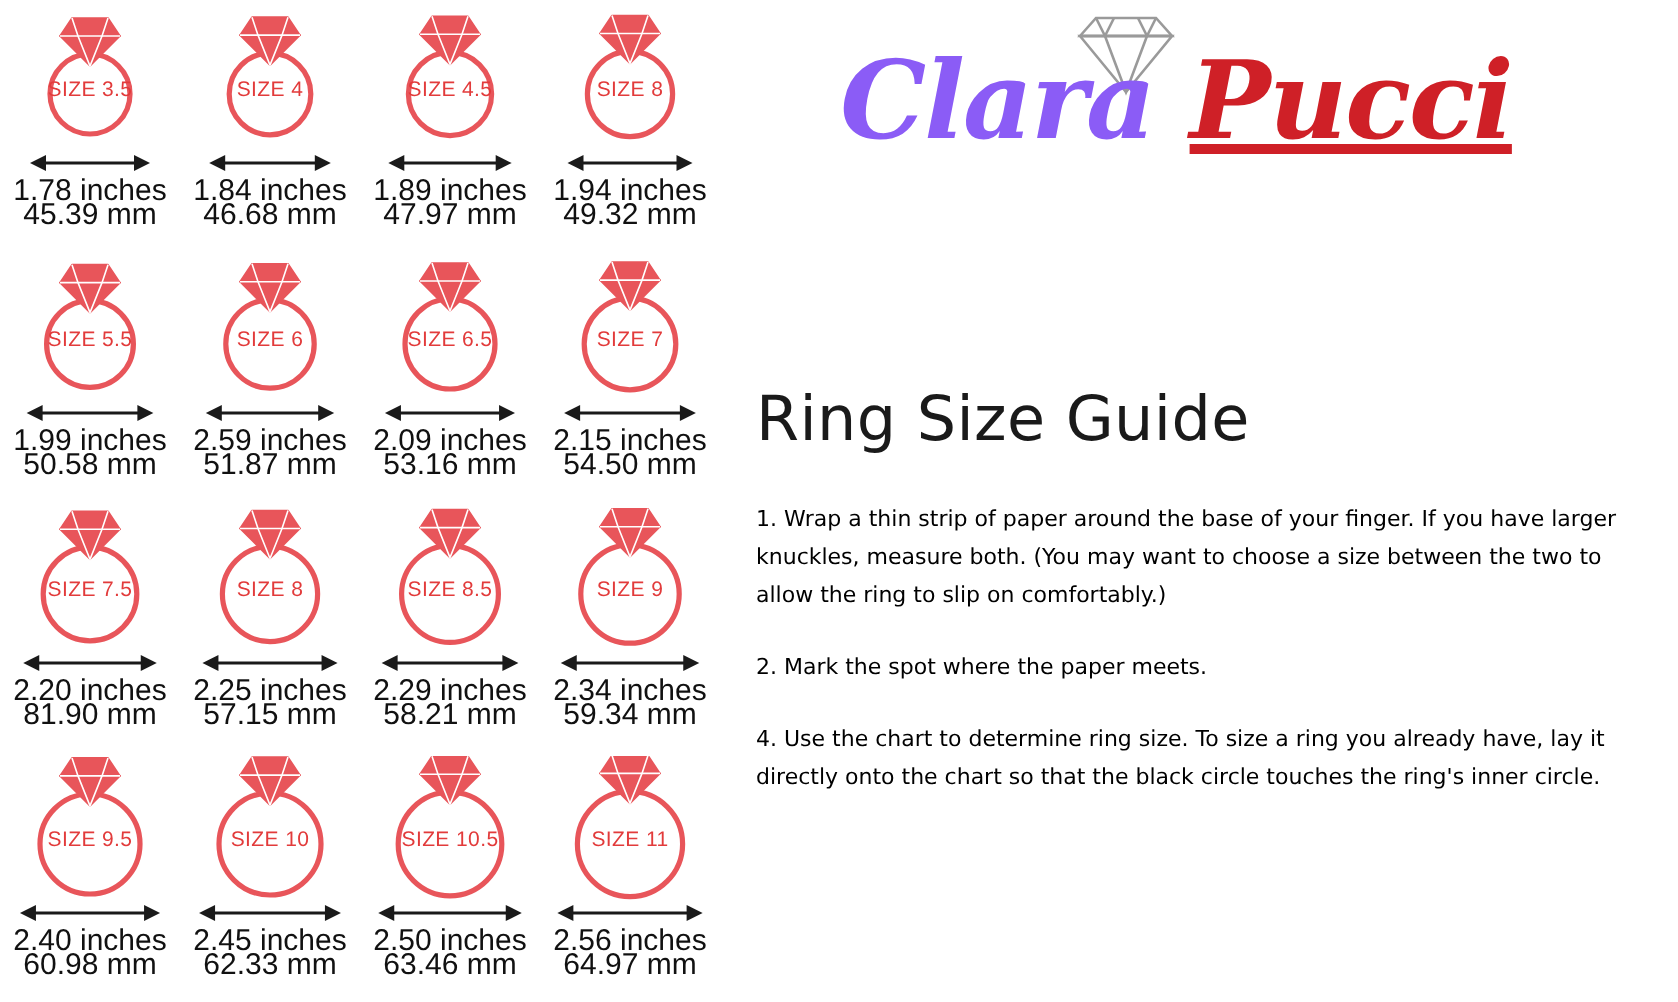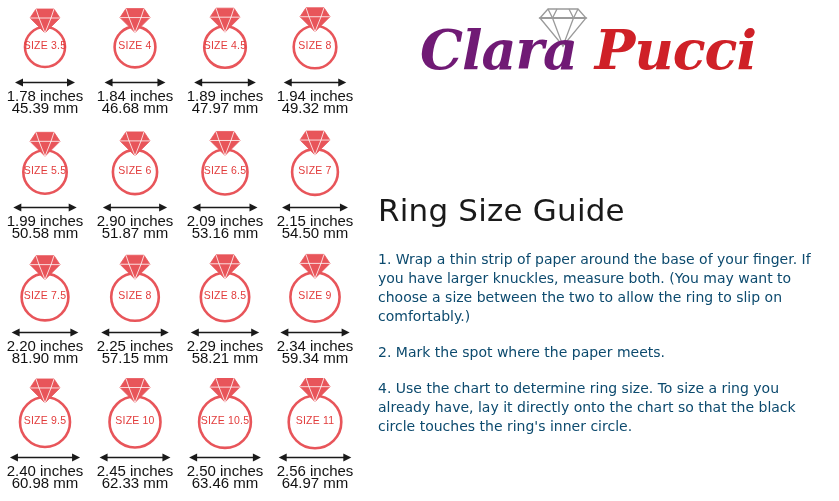--- a/index.html
+++ b/index.html
@@ -98,42 +98,42 @@
     top: 14px;
     width: 420px;
     text-align: center;
     font-family: "DejaVu Serif", serif;
     font-size: 54px;
     font-style: italic;
     font-weight: bold;
     letter-spacing: -1px;
     white-space: nowrap;
   }
-  .brand .b1 { color: #701a75; }
-  .brand .b2 { color: #cf2027; }
+  .brand .b1 { color: #8b5cf6; }
+  .brand .b2 { color: #cf2027; text-decoration: underline; }
 
   .guide-title {
     position: absolute;
     left: 10px;
     top: 192px;
     font-size: 31px;
     color: #1a1a1a;
     font-family: "DejaVu Sans", sans-serif;
     letter-spacing: 0.2px;
   }
   .steps {
     position: absolute;
     left: 10px;
     top: 250px;
     width: 450px;
   }
   .step {
-    font-size: 14px;
+    font-size: 11px;
     line-height: 19px;
-    color: #0c4a6e;
+    color: #000000;
     margin-bottom: 17px;
     font-family: "DejaVu Sans", sans-serif;
   }
 </style>
 </head>
 <body>
 
 <div class="page">
 
   <div class="chart" id="chart">
@@ -279,21 +279,21 @@
               </g>
             </svg>
             <div class="size-label">SIZE 6</div>
           </div>
           <div class="arrow-wrap"><svg width="86" height="13" viewBox="0 0 86 13">
               <line x1="16.9" y1="6.5" x2="69.1" y2="6.5" stroke="#1a1a1a" stroke-width="1.4"></line>
               <path d="M10.899999999999999 6.5 L18.9 2.5 L18.9 10.5 Z" fill="#1a1a1a"></path>
               <path d="M75.1 6.5 L67.1 2.5 L67.1 10.5 Z" fill="#1a1a1a"></path>
             </svg></div>
           <div class="measure">
-            <div>2.90 inches</div>
+            <div>2.59 inches</div>
             <div>51.87 mm</div>
           </div>
         </div>
         <div class="cell">
           <div class="ring-wrap">
             <svg class="ring-svg" width="86" height="72" viewBox="0 0 86 72">
               <circle cx="43" cy="44" r="22.5" fill="none" stroke="#e8555a" stroke-width="2.6"></circle>
               <g fill="#e8555a" stroke="#e8555a" stroke-width="0.8" stroke-linejoin="round">
                 <path d="M28 12.48 L43 27.48 L58 12.48 Z"></path>
                 <path d="M28 12.48 L34 3.4800000000000004 L52 3.4800000000000004 L58 12.48 Z"></path>

